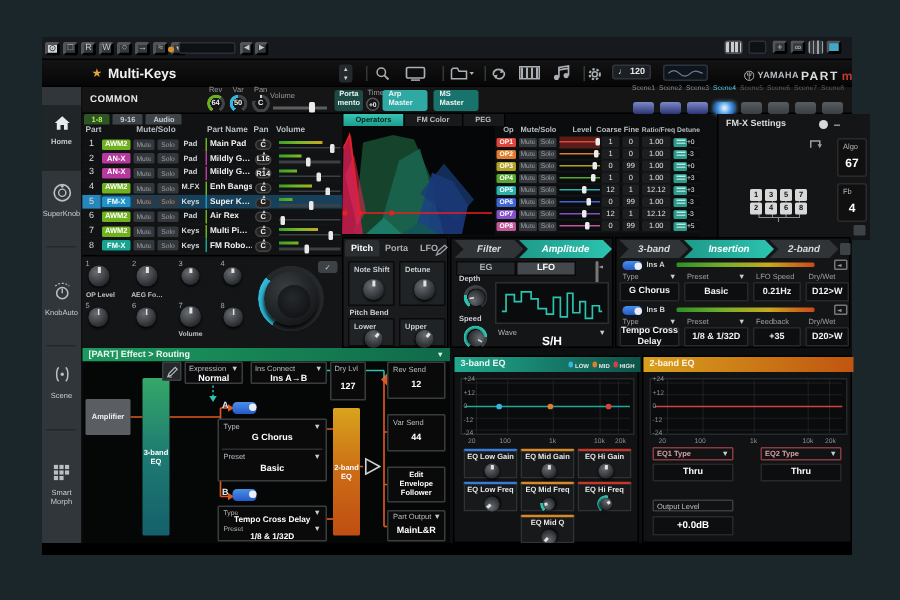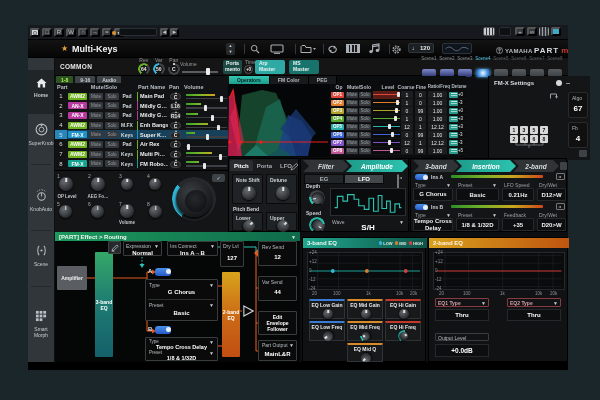--- a/index.html
+++ b/index.html
@@ -631,21 +631,21 @@
         <span class="onum ocell" style="left:71px;width:12px">0</span>
         <span class="onum ocell" style="left:85px;width:11px">99</span>
         <span class="onum ocell" style="left:98px;width:19px">1.00</span>
         <span class="fmode" style="left:119px"></span>
         <span class="onum" style="left:125.5px;width:10px;font-size:4.5px">+5</span>
       </div>
           </div>
   </div>
 </div>
 
-<div class="abs" style="left:460px;top:51px;width:102px;height:84px;background:#141517;border-left:1px solid #000">
+<div class="abs" style="left:450px;top:51px;width:102px;height:84px;background:#141517;border-left:1px solid #000">
   <span class="abs t6 b" style="left:5px;top:4px;color:#dadee0">FM-X Settings</span>
   <span class="abs toggle" style="left:74px;top:3px;width:18px;height:8px"><span class="dot" style="right:1px;top:1px;width:6px;height:6px"></span><span class="abs" style="left:3px;top:3.5px;width:4px;height:1px;background:#8a9094"></span></span>
   <svg class="abs" style="left:60px;top:16px" width="9" height="8" viewBox="0 0 9 8">
           <path d="M1.5 6.5 L1.5 2 L7.5 2 L7.5 5" fill="none" stroke="#9aa0a5" stroke-width="1"></path>
           <path d="M6 4.2 L9 4.2 L7.5 6.8 Z" fill="#9aa0a5"></path>
         </svg>
   <svg class="abs" style="left:22px;top:48px" width="42" height="24" viewBox="0 0 42 24">
           <g stroke="#8a9094" stroke-width="0.7" fill="none">
             <line x1="5" y1="7" x2="5" y2="11"></line>
             <line x1="14" y1="7" x2="14" y2="11"></line>

